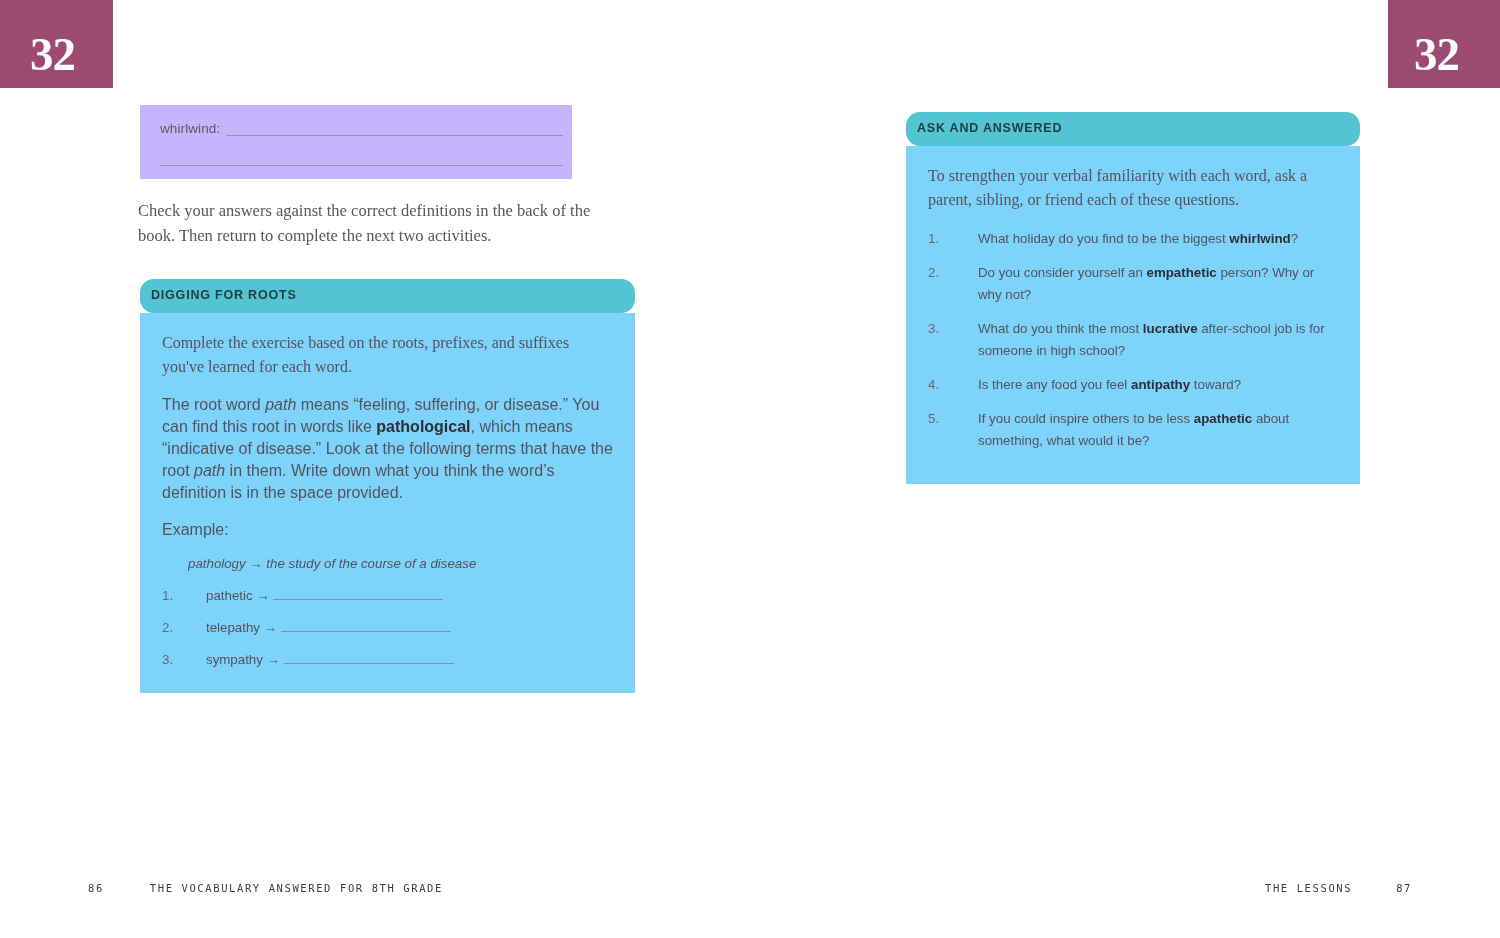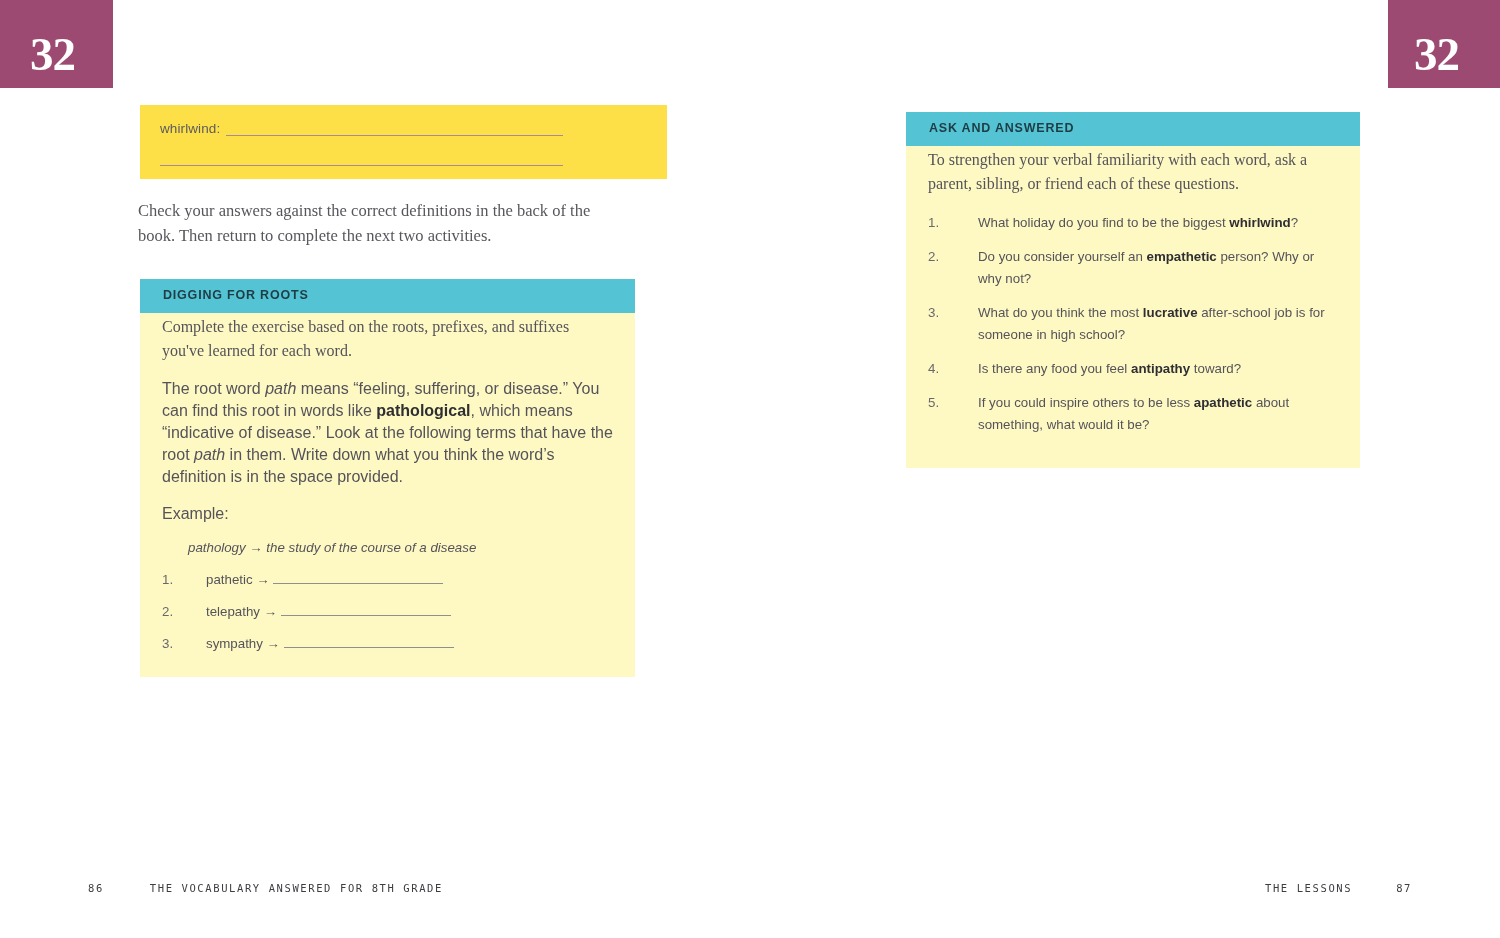--- a/index.html
+++ b/index.html
@@ -41,23 +41,23 @@
     letter-spacing: -1px;
   }
   .lesson-tab.left  .num { left: 30px; top: 31px; }
   .lesson-tab.right .num { left: 26px; top: 31px; }
 
   
   .pink-box {
     position: absolute;
     left: 140px;
     top: 105px;
-    width: 527px;
+    width: 432px;
     height: 74px;
-    background: #fde047;
+    background: #c4b5fd;
   }
   .pink-box .word {
     position: absolute;
     left: 20px;
     top: 16px;
     font-size: 13.5px;
     color: #5d5a60;
     letter-spacing: .1px;
   }
   .pink-box .rule {
@@ -80,26 +80,27 @@
 
   
   .activity { position: absolute; }
 
   .activity .hdr {
     background: #54c3d4;
     color: #1f3d44;
     font-size: 12.5px;
     font-weight: 700;
     letter-spacing: .8px;
-    padding: 10px 0 10px 23px;
+    padding: 10px 0 10px 11px;
     line-height: 1.1;
+    border-radius: 14px;
   }
   .activity .body {
-    background: #fef9c3;
-    padding: 2px 22px 20px 22px;
+    background: #7dd3fc;
+    padding: 18px 22px 20px 22px;
   }
 
   .activity .body p.serif {
     font-family: "Liberation Serif", serif;
     font-size: 16px;
     line-height: 24px;
     color: #55535a;
   }
   .activity .body p.sans {
     font-family: "Liberation Sans", sans-serif;

